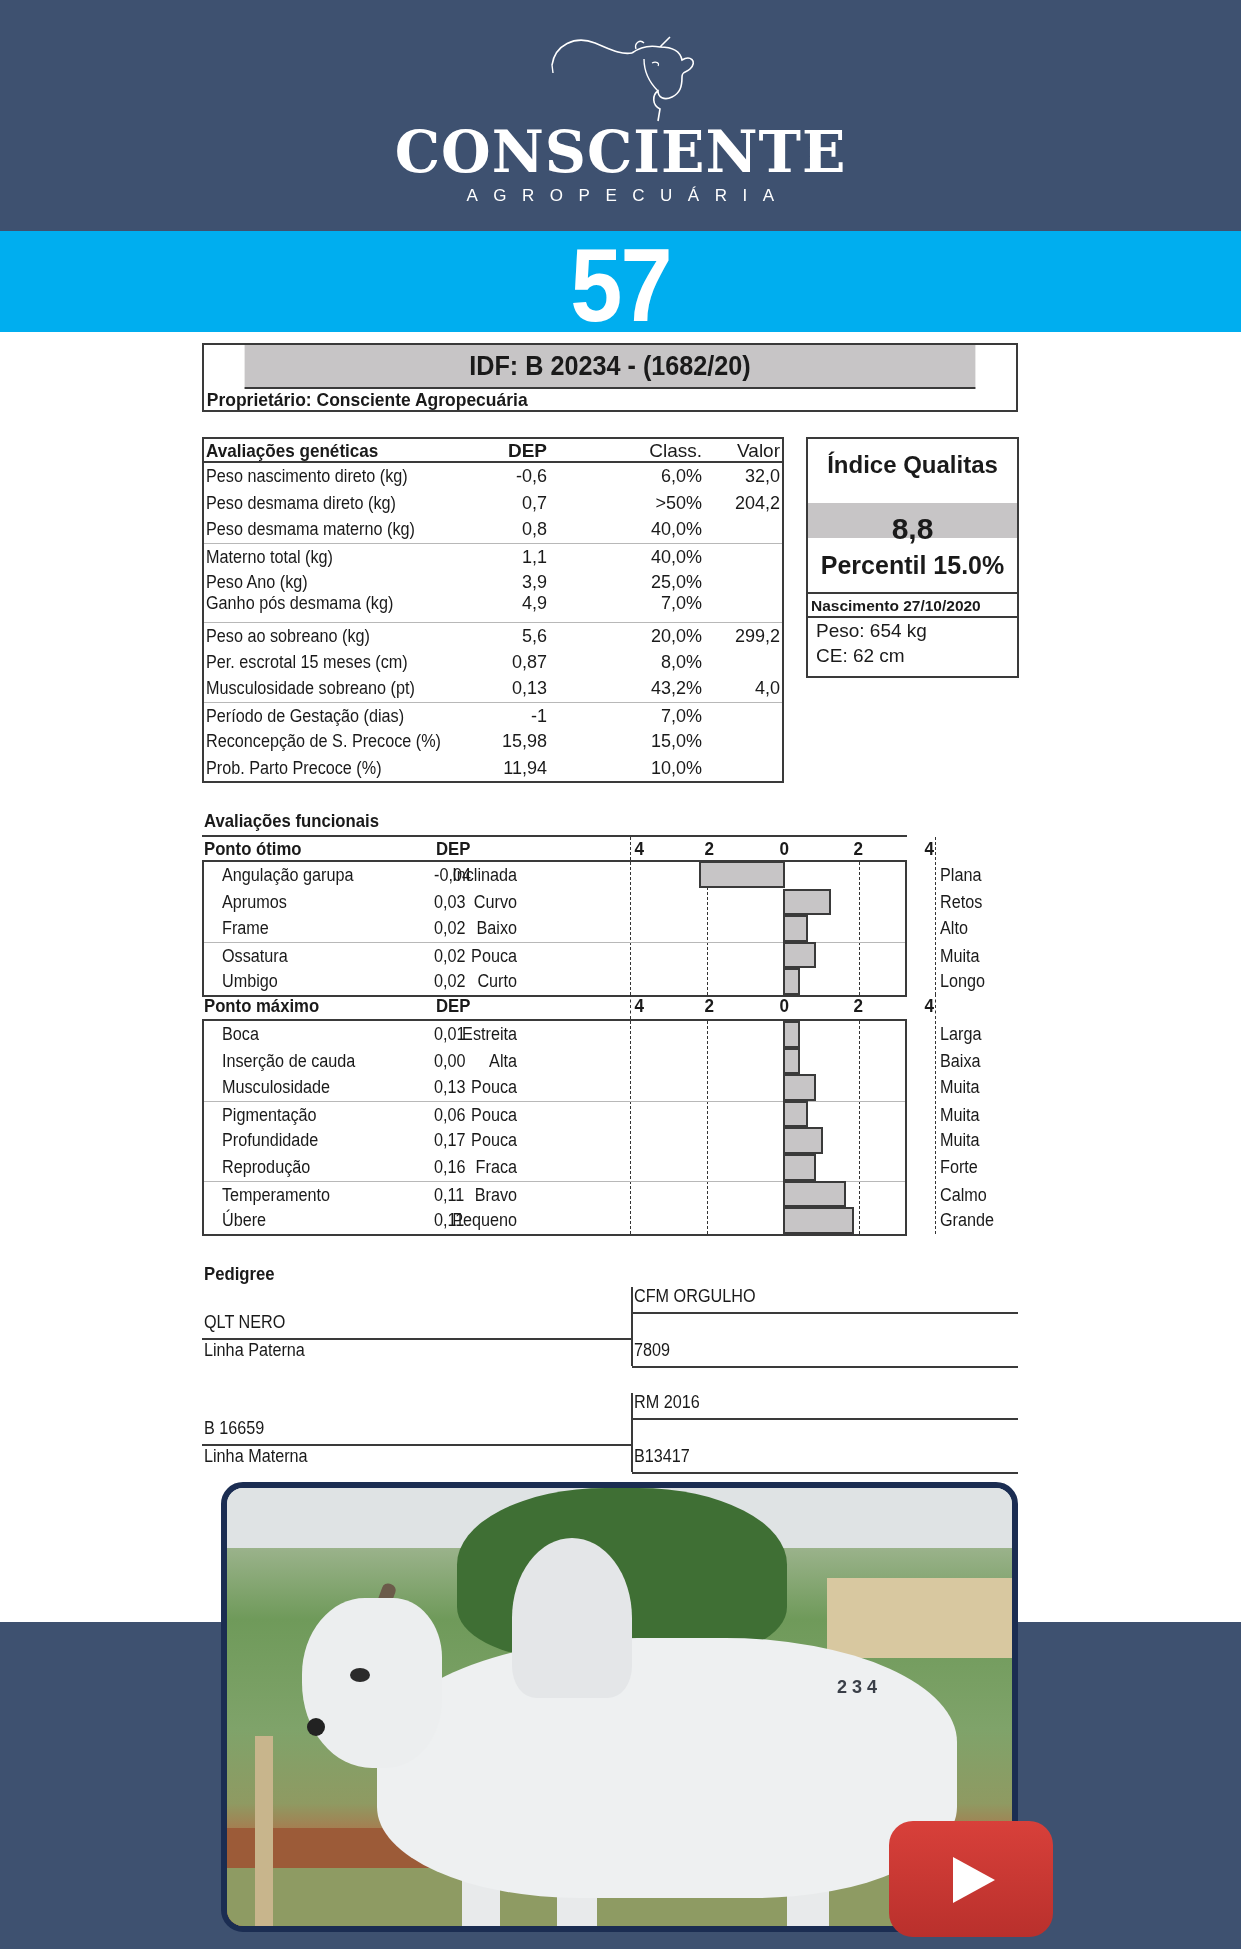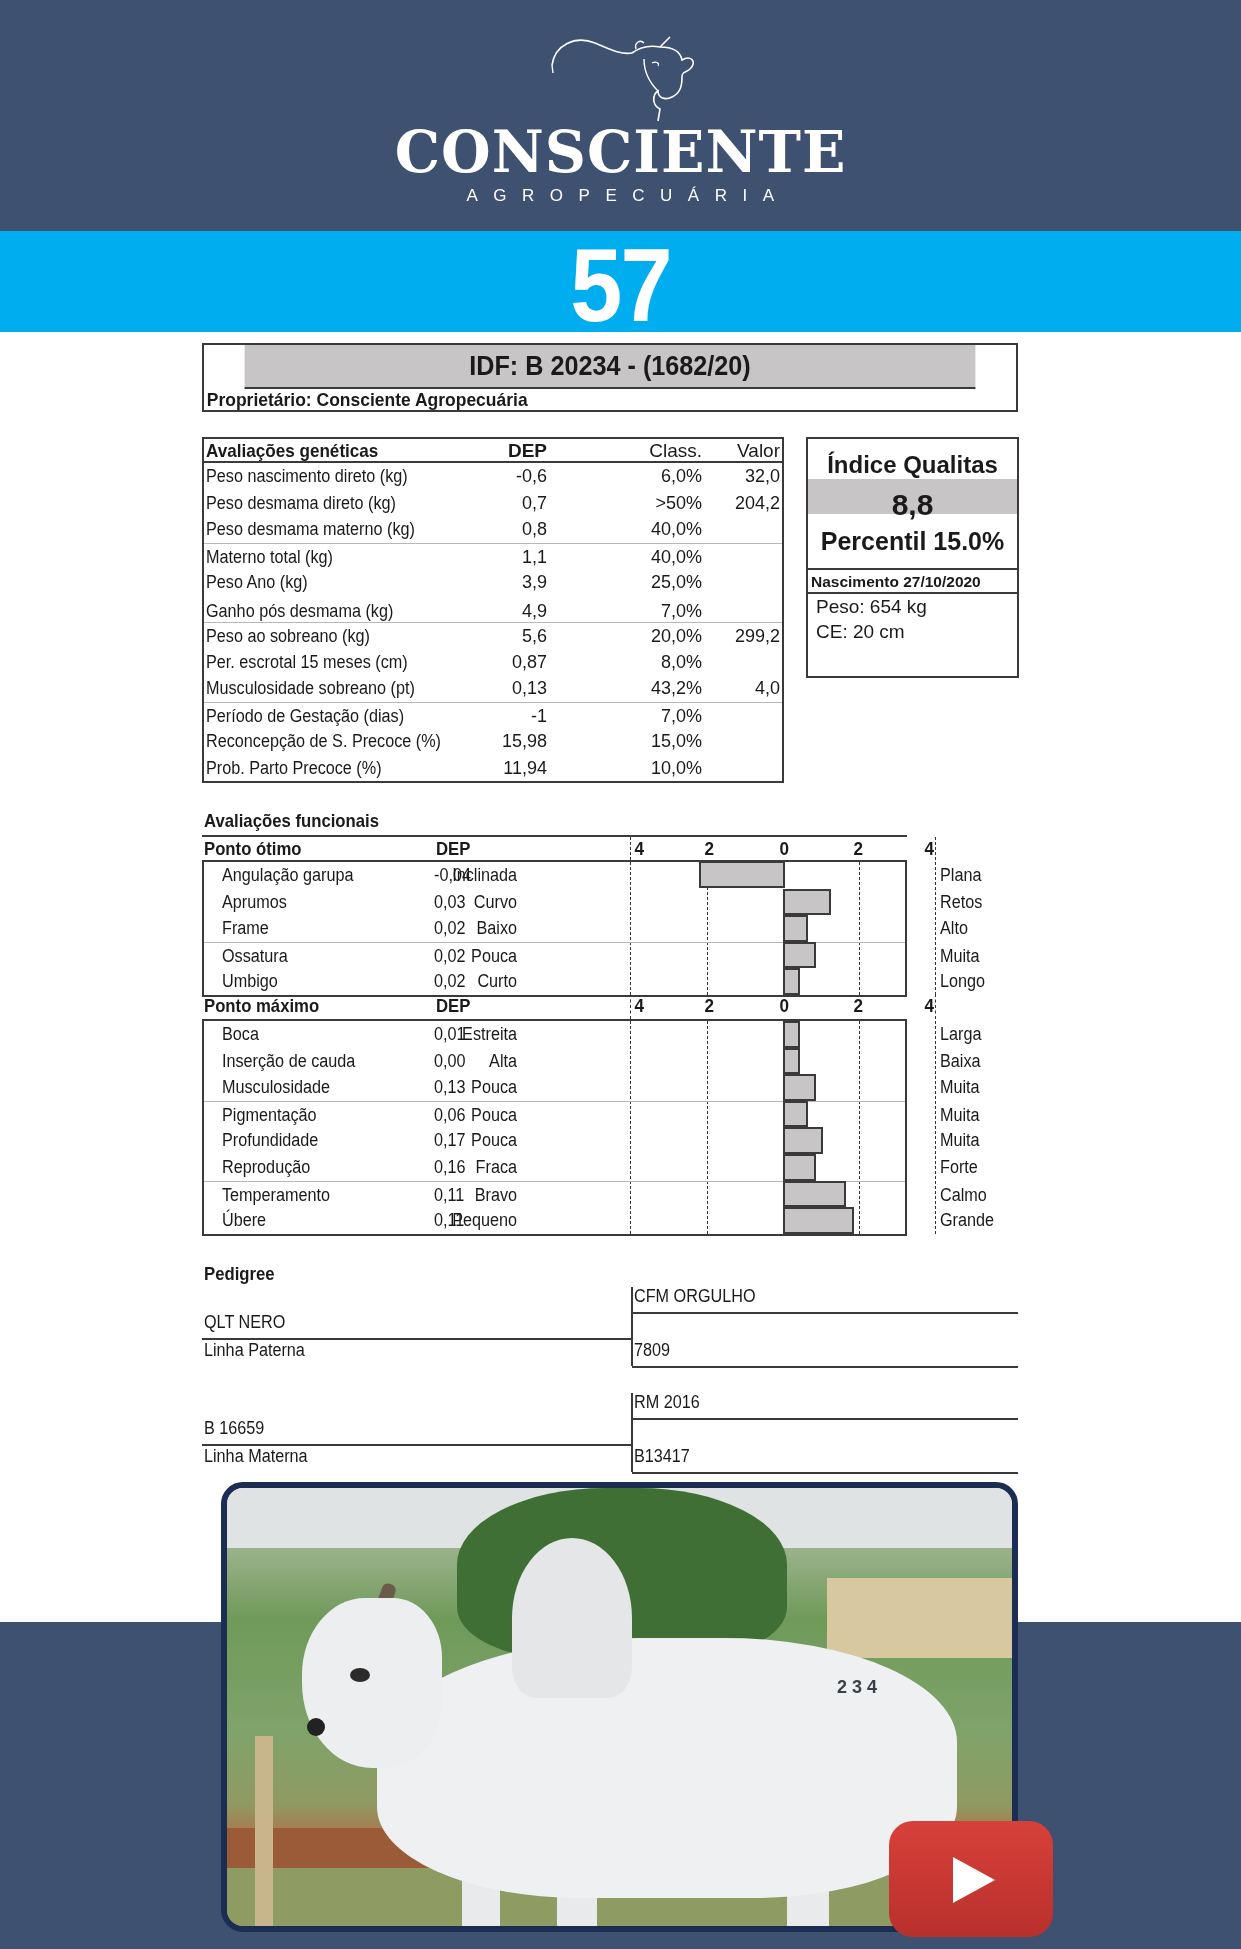--- a/index.html
+++ b/index.html
@@ -30,21 +30,21 @@
   .c-name { left: 2px; transform-origin: left; transform: scaleX(0.9); }
   .c-dep { right: 235px; text-align: right; }
   .c-cls { right: 80px; text-align: right; }
   .c-val { right: 2px; text-align: right; }
   .gen-head .c { font-size: 19px; line-height: 24px; }
   .gen-head .c-name { font-weight: bold; }
   .gen-head .c-dep { font-weight: bold; }
 
   
   .q-box { position: absolute; left: 806px; top: 437px; width: 213px; height: 241px; border: 2px solid #3a3a3a; }
-  .q-title { height: 40px; text-align: center; font-weight: bold; font-size: 24px; line-height: 52px; }
+  .q-title { height: 64px; text-align: center; font-weight: bold; font-size: 24px; line-height: 52px; }
   .q-score { height: 35px; background: #c7c5c6; text-align: center; font-weight: bold; font-size: 30px; line-height: 52px; }
   .q-pct { height: 54px; text-align: center; font-weight: bold; font-size: 25px; line-height: 54px; }
   .q-birth { height: 26px; border-top: 2px solid #3a3a3a; border-bottom: 2px solid #3a3a3a; font-weight: bold; font-size: 15.5px; line-height: 23px; padding-left: 3px; white-space: nowrap; }
   .q-weight, .q-ce { font-weight: normal; font-size: 19px; line-height: 25px; padding-left: 8px; }
 
   
   .func-title { position: absolute; left: 204px; top: 810px; font-weight: bold; font-size: 19px; transform-origin: left; transform: scaleX(0.88); white-space: nowrap; }
   .func-section { position: absolute; left: 202px; width: 705px; }
   .func-head { position: relative; height: 27px; border-top: 2px solid #3a3a3a; border-bottom: 2px solid #3a3a3a; font-weight: bold; font-size: 19px; line-height: 24px; }
   .func-box { position: relative; border-left: 2px solid #3a3a3a; border-right: 2px solid #3a3a3a; border-bottom: 2px solid #3a3a3a; }
@@ -143,21 +143,21 @@
     <span class="c c-dep">1,1</span>
     <span class="c c-cls">40,0%</span>
     <span class="c c-val"></span>
   </div>
   <div class="gen-row" style="top:130px">
     <span class="c c-name">Peso Ano (kg)</span>
     <span class="c c-dep">3,9</span>
     <span class="c c-cls">25,0%</span>
     <span class="c c-val"></span>
   </div>
-  <div class="gen-row" style="top:159px">
+  <div class="gen-row" style="top:151px">
     <span class="c c-name">Ganho pós desmama (kg)</span>
     <span class="c c-dep">4,9</span>
     <span class="c c-cls">7,0%</span>
     <span class="c c-val"></span>
   </div>
   <div class="gen-row sep" style="top:183px">
     <span class="c c-name">Peso ao sobreano (kg)</span>
     <span class="c c-dep">5,6</span>
     <span class="c c-cls">20,0%</span>
     <span class="c c-val">299,2</span>
@@ -193,21 +193,21 @@
     <span class="c c-val"></span>
   </div>
 </div>
 
 <div class="q-box">
   <div class="q-title">Índice Qualitas</div>
   <div class="q-score">8,8</div>
   <div class="q-pct">Percentil 15.0%</div>
   <div class="q-birth">Nascimento 27/10/2020</div>
   <div class="q-weight">Peso: 654 kg</div>
-  <div class="q-ce">CE: 20 cm</div>
+  <div class="q-ce">CE: 62 cm</div>
 </div>
 
 <div class="func-title">Avaliações funcionais</div>
 
 <div class="func-section" style="top:835px">
   <div class="func-head">
     <span class="h-name">Ponto ótimo</span>
     <span class="h-dep">DEP</span>
     <span class="tick" style="left:432px">4</span>
     <span class="tick" style="left:502px">2</span>

